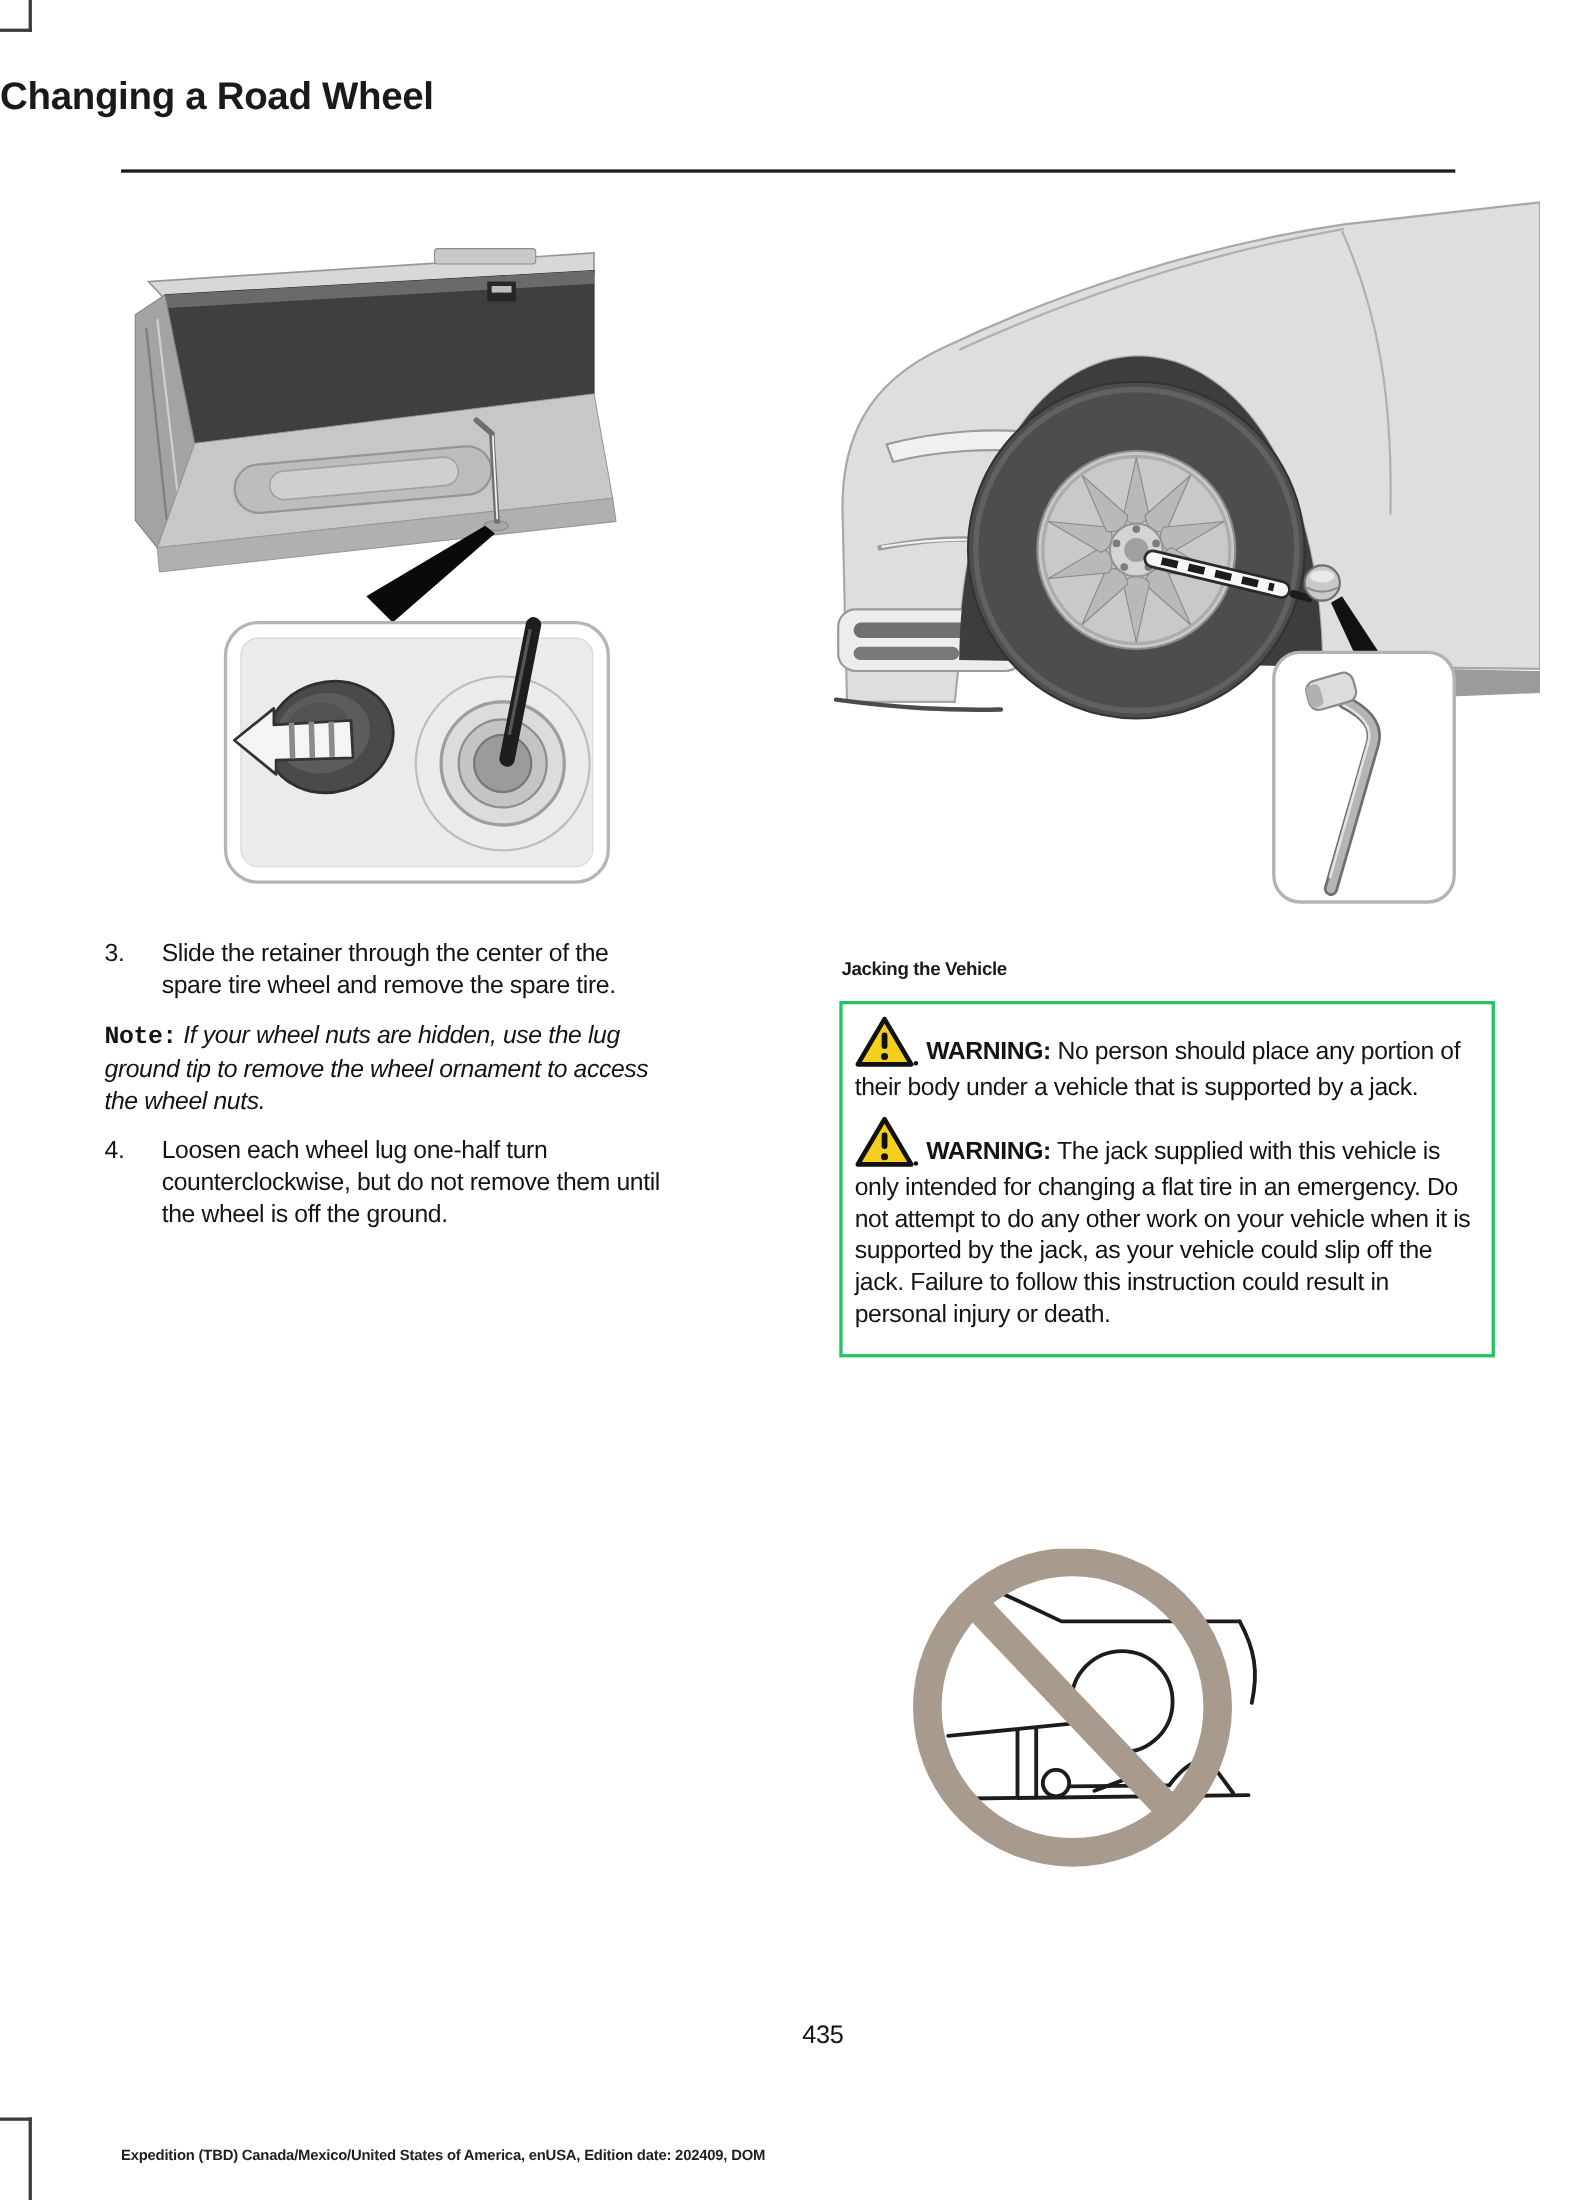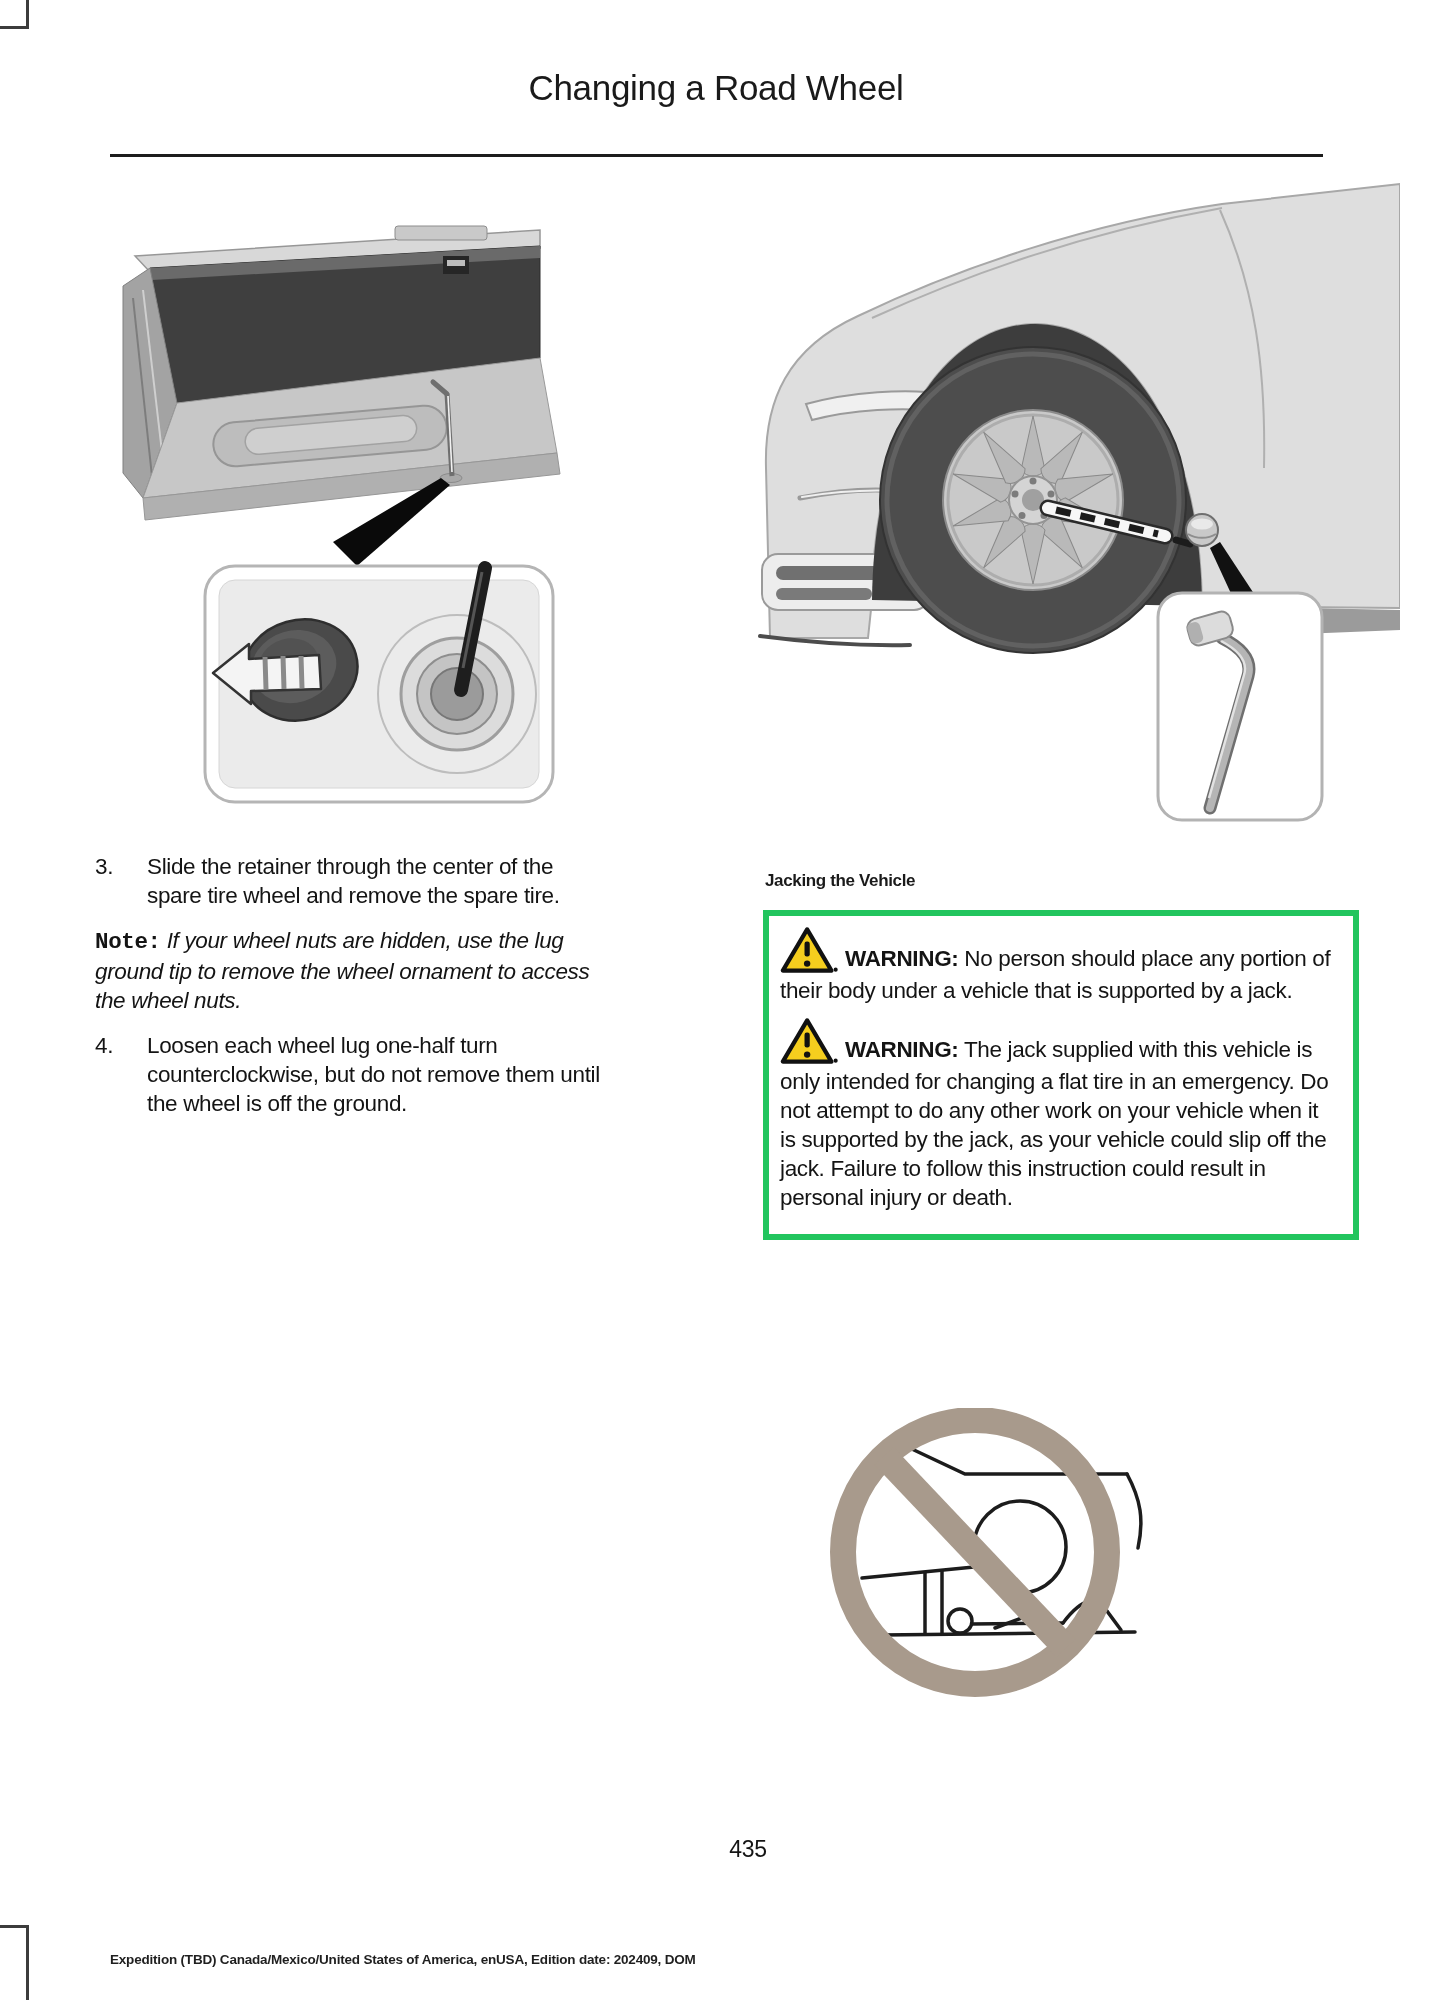--- a/index.html
+++ b/index.html
@@ -1,33 +1,33 @@
 <!DOCTYPE html>
 <html><head>
 <meta charset="utf-8">
 <style>
   html,body{margin:0;padding:0;background:#ffffff;}
   .page{position:relative;width:1432px;height:2000px;background:#fff;overflow:hidden;
         font-family:"Liberation Sans",sans-serif;color:#141414;}
   .abs{position:absolute;}
-  .title{top:68px;left:0;width:100%;text-align:center;font-size:35px;font-weight:normal;
+  .title{top:68px;left:0;width:100%;font-size:35px;font-weight:bold;
          letter-spacing:-0.3px;color:#1a1a1a;}
   .rule{top:154px;left:110px;width:1213px;height:3px;background:#1c1c1c;}
   .corner-tl{top:0;left:0;width:26px;height:26px;border-right:3px solid #3c3c3c;border-bottom:3px solid #3c3c3c;}
   .corner-bl{top:1925px;left:0;width:26px;height:75px;border-top:3px solid #3c3c3c;border-right:3px solid #3c3c3c;}
   .body-text{font-size:22.5px;line-height:29px;letter-spacing:-0.35px;}
   .col-left{top:852px;left:95px;width:507px;}
   .col-right{top:866px;left:763px;width:596px;}
   .step{display:flex;margin-bottom:16px;}
   .step-num{width:52px;flex:none;}
   .note-block{margin-bottom:16px;}
   .note-label{font-weight:bold;font-family:Liberation Mono, monospace;}
   .note-text{font-style:italic;}
   .section-heading{font-size:17px;font-weight:bold;margin:0 0 15px 2px;color:#1a1a1a;}
-  .warning-box{border:6px solid #22c55e;padding:2px 16px 12px 11px;}
+  .warning-box{border:3px solid #22c55e;padding:2px 16px 12px 11px;}
   .warn{margin:6px 0 10px 0;}
   .warn-label{font-weight:bold;}
   .tri{vertical-align:-10px;margin-right:7px;}
   .pagenum{top:1836px;left:0;width:1400px;text-align:center;font-size:23px;letter-spacing:-0.3px;padding-left:48px;}
   .footer{top:1952px;left:110px;font-size:13.5px;font-weight:bold;letter-spacing:-0.2px;color:#1f1f1f;text-align:right;}
 </style>
 </head>
 <body>
 
 <div class="page">

